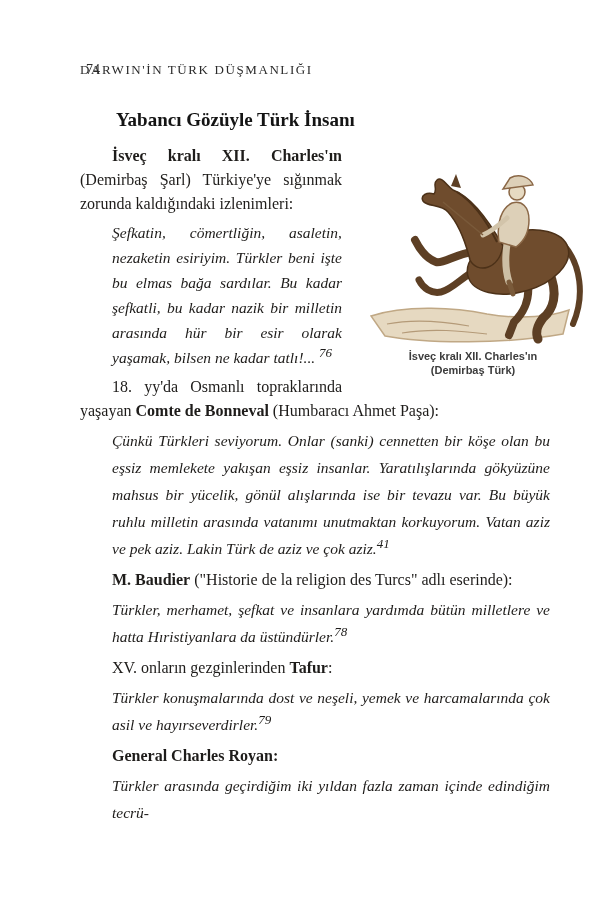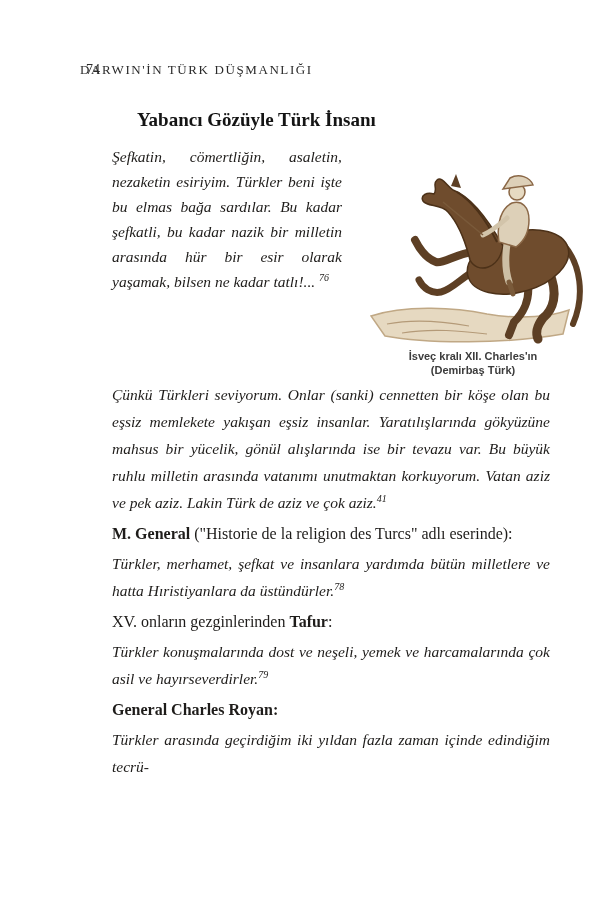--- a/index.html
+++ b/index.html
@@ -23,39 +23,39 @@
     font-size:13px;
     letter-spacing:1.6px;
     text-align:left;
     color:#2a2a2a;
   }
   .folio {
     position:absolute; left:6px; top:0;
     font-size:14px; letter-spacing:0;
   }
   h1.section-title {
-    margin:27px 0 13px 57px;
+    margin:27px 0 13px 36px;
     font-size:19px;
     font-weight:bold;
     color:#141414;
   }
   p { margin:0; font-size:16px; line-height:24px; text-align:justify; }
   p.indent { text-indent:32px; }
   p.lead { text-indent:32px; margin-top:5px; }
   .quote {
     font-style:italic;
     margin:4px 0 6px 0;
     padding-left:32px;
     text-align:justify;
     font-size:15.5px;
     line-height:27px;
   }
   .quote.narrow { line-height:25px; margin-bottom:4px; }
   .quote.below-figure { clear:right; }
-  sup.fn { font-size:10px; line-height:0; vertical-align:super; letter-spacing:0; }
+  sup.fn { font-size:13px; line-height:0; vertical-align:super; letter-spacing:0; }
   b { font-weight:bold; }
   .t-italic { }
 
   figure.illustration {
     float:right;
     width:242px;
     margin:2px -44px 4px 10px;
     padding:0;
     text-align:center;
   }
@@ -115,27 +115,29 @@
 
         <circle cx="160" cy="46" r="8" fill="#e6dac2" stroke="#8a6746" stroke-width="1.5"></circle>
         <path d="M146,43 L176,39 C173,31 162,27 153,32 Z" fill="#ddd0b8" stroke="#8a6746" stroke-width="1.5"></path>
       </svg>
       <figcaption class="caption">
         <div>İsveç kralı XII. Charles'ın</div>
         <div>(Demirbaş Türk)</div>
       </figcaption>
     </figure>
 
+    <p class="lead"><b>İsveç kralı XII. Charles'ın</b><span> (Demirbaş Şarl) Türkiye'ye sığınmak zorunda kaldığındaki izlenimleri:</span></p>
 
     <p class="quote narrow"><span>Şefkatin, cömertliğin, asaletin, nezaketin esiriyim. Türkler beni işte bu elmas bağa sardılar. Bu kadar şefkatli, bu kadar nazik bir milletin arasında hür bir esir olarak yaşamak, bilsen ne kadar tatlı!... </span><sup class="fn">76</sup></p>
 
+    <p class="lead"><span>18. yy'da Osmanlı topraklarında yaşayan </span><b>Comte de Bonneval</b><span> (Humbaracı Ahmet Paşa):</span></p>
 
     <p class="quote below-figure"><span>Çünkü Türkleri seviyorum. Onlar (sanki) cennetten bir köşe olan bu eşsiz memlekete yakışan eşsiz insanlar. Yaratılışlarında gökyüzüne mahsus bir yücelik, gönül alışlarında ise bir tevazu var. Bu büyük ruhlu milletin arasında vatanımı unutmaktan korkuyorum. Vatan aziz ve pek aziz. Lakin Türk de aziz ve çok aziz.</span><sup class="fn">41</sup></p>
 
-    <p class="lead"><b>M. General</b><span> ("</span><span class="t-italic">Historie de la religion des Turcs</span><span>" adlı eserinde):</span></p>
+    <p class="lead"><b>M. Baudier</b><span> ("</span><span class="t-italic">Historie de la religion des Turcs</span><span>" adlı eserinde):</span></p>
 
     <p class="quote"><span>Türkler, merhamet, şefkat ve insanlara yardımda bütün milletlere ve hatta Hıristiyanlara da üstündürler.</span><sup class="fn">78</sup></p>
 
     <p class="lead"><span>XV. onların gezginlerinden </span><b>Tafur</b><span>:</span></p>
 
     <p class="quote"><span>Türkler konuşmalarında dost ve neşeli, yemek ve harcamalarında çok asil ve hayırseverdirler.</span><sup class="fn">79</sup></p>
 
     <p class="lead"><b>General Charles Royan:</b></p>
 
     <p class="quote"><span>Türkler arasında geçirdiğim iki yıldan fazla zaman içinde edindiğim tecrü-</span></p>

